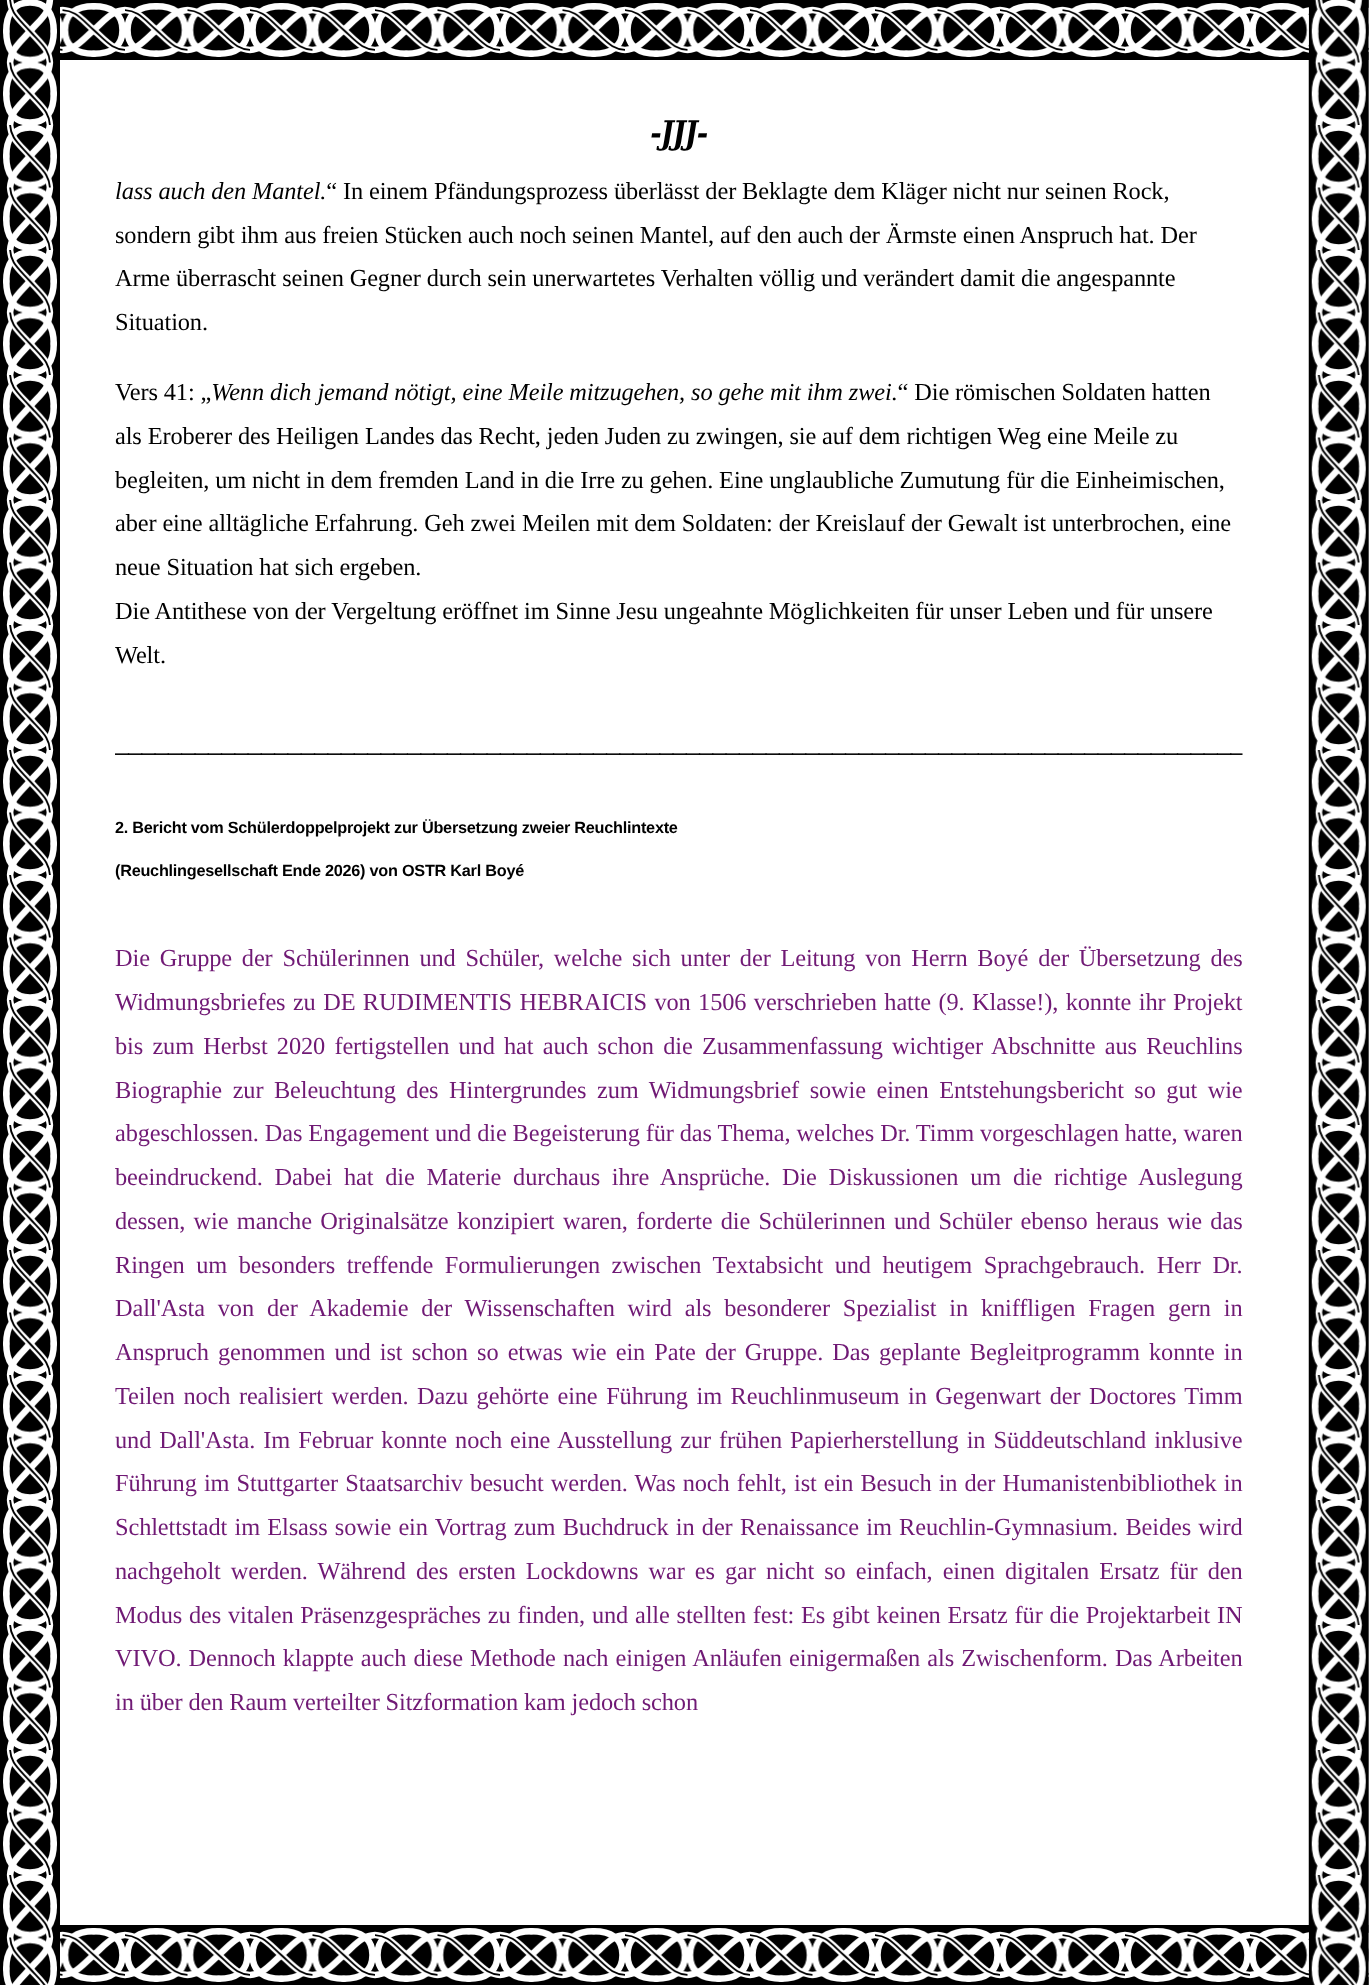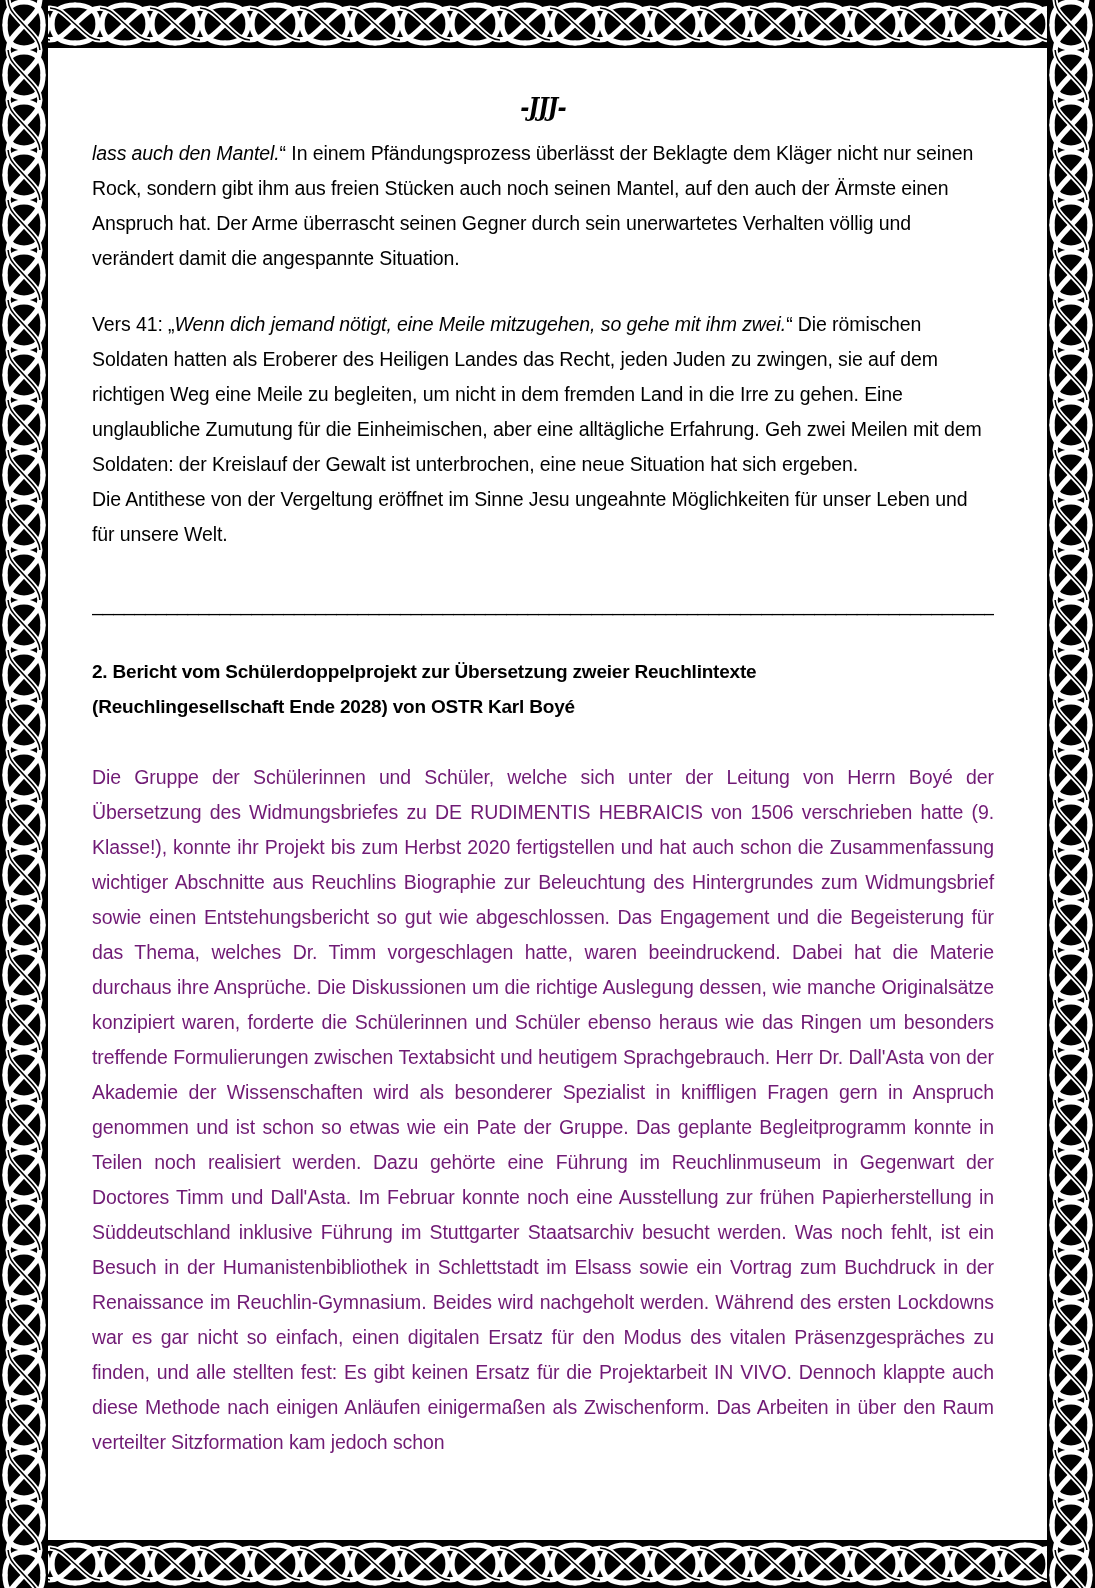--- a/index.html
+++ b/index.html
@@ -75,28 +75,29 @@
     padding-top: 42px;
     height: 46px;
     line-height: 34px;
     transform: scaleX(0.85);
   }
 
   
   p {
     margin: 0;
     color: #000000;
+    font-family: Liberation Serif, serif;
   }
   .para-flow {
     font-size: 19.5px;
     line-height: 35px;
     text-align: left;
     letter-spacing: -0.1px;
   }
-  .para-flow + .para-flow { margin-top: 31px; }
+  .para-flow + .para-flow { margin-top: 21px; }
   em.q {
     font-style: italic;
   }
 
   
   .divider {
     margin-top: 42px;
     margin-bottom: 0;
     font-size: 20px;
     line-height: 20px;
@@ -104,21 +105,21 @@
     color: #000000;
     white-space: nowrap;
     overflow: hidden;
     height: 26px;
     font-family: "Liberation Sans", sans-serif;
   }
 
   
   .section-heading {
     margin-top: 34px;
-    font-size: 19px;
+    font-size: 13px;
     line-height: 35px;
     font-weight: 700;
     letter-spacing: -0.2px;
     color: #000000;
   }
 
   
   .report-body {
     margin-top: 36px;
     font-size: 19.5px;
@@ -194,19 +195,19 @@
     <div class="content">
 
       <div class="folio">-JJJ-</div>
 
       <p class="para-flow"><em class="q">lass auch den Mantel.</em><span>“ In einem Pfändungsprozess überlässt der Beklagte dem Kläger nicht nur seinen Rock, sondern gibt ihm aus freien Stücken auch noch seinen Mantel, auf den auch der Ärmste einen Anspruch hat. Der Arme überrascht seinen Gegner durch sein unerwartetes Verhalten völlig und verändert damit die angespannte Situation.</span></p>
 
       <p class="para-flow"><span>Vers 41: „</span><em class="q">Wenn dich jemand nötigt, eine Meile mitzugehen, so gehe mit ihm zwei.</em><span>“ Die römischen Soldaten hatten als Eroberer des Heiligen Landes das Recht, jeden Juden zu zwingen, sie auf dem richtigen Weg eine Meile zu begleiten, um nicht in dem fremden Land in die Irre zu gehen. Eine unglaubliche Zumutung für die Einheimischen, aber eine alltägliche Erfahrung. Geh zwei Meilen mit dem Soldaten: der Kreislauf der Gewalt ist unterbrochen, eine neue Situation hat sich ergeben.</span><br><span>Die Antithese von der Vergeltung eröffnet im Sinne Jesu ungeahnte Möglichkeiten für unser Leben und für unsere Welt.</span></p>
 
       <div class="divider">______________________________________________________________________________________</div>
 
-      <div class="section-heading"><span>2. Bericht vom Schülerdoppelprojekt zur Übersetzung zweier Reuchlintexte</span><br><span>(Reuchlingesellschaft Ende 2028) von OSTR Karl Boyé</span></div>
+      <div class="section-heading"><span>2. Bericht vom Schülerdoppelprojekt zur Übersetzung zweier Reuchlintexte</span><br><span>(Reuchlingesellschaft Ende 2026) von OSTR Karl Boyé</span></div>
 
       <p class="report-body">Die Gruppe der Schülerinnen und Schüler, welche sich unter der Leitung von Herrn Boyé der Übersetzung des Widmungsbriefes zu DE RUDIMENTIS HEBRAICIS von 1506 verschrieben hatte (9. Klasse!), konnte ihr Projekt bis zum Herbst 2020 fertigstellen und hat auch schon die Zusammenfassung wichtiger Abschnitte aus Reuchlins Biographie zur Beleuchtung des Hintergrundes zum Widmungsbrief sowie einen Entstehungsbericht so gut wie abgeschlossen. Das Engagement und die Begeisterung für das Thema, welches Dr. Timm vorgeschlagen hatte, waren beeindruckend. Dabei hat die Materie durchaus ihre Ansprüche. Die Diskussionen um die richtige Auslegung dessen, wie manche Originalsätze konzipiert waren, forderte die Schülerinnen und Schüler ebenso heraus wie das Ringen um besonders treffende Formulierungen zwischen Textabsicht und heutigem Sprachgebrauch. Herr Dr. Dall'Asta von der Akademie der Wissenschaften wird als besonderer Spezialist in kniffligen Fragen gern in Anspruch genommen und ist schon so etwas wie ein Pate der Gruppe. Das geplante Begleitprogramm konnte in Teilen noch realisiert werden. Dazu gehörte eine Führung im Reuchlinmuseum in Gegenwart der Doctores Timm und Dall'Asta. Im Februar konnte noch eine Ausstellung zur frühen Papierherstellung in Süddeutschland inklusive Führung im Stuttgarter Staatsarchiv besucht werden. Was noch fehlt, ist ein Besuch in der Humanistenbibliothek in Schlettstadt im Elsass sowie ein Vortrag zum Buchdruck in der Renaissance im Reuchlin-Gymnasium. Beides wird nachgeholt werden. Während des ersten Lockdowns war es gar nicht so einfach, einen digitalen Ersatz für den Modus des vitalen Präsenzgespräches zu finden, und alle stellten fest: Es gibt keinen Ersatz für die Projektarbeit IN VIVO. Dennoch klappte auch diese Methode nach einigen Anläufen einigermaßen als Zwischenform. Das Arbeiten in über den Raum verteilter Sitzformation kam jedoch schon</p>
 
     </div>
   </div>
 </div>
 
 </body></html>

